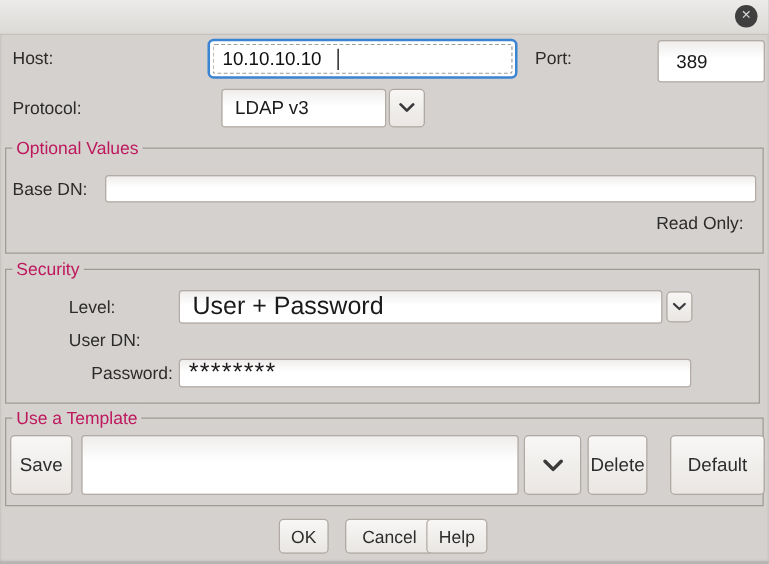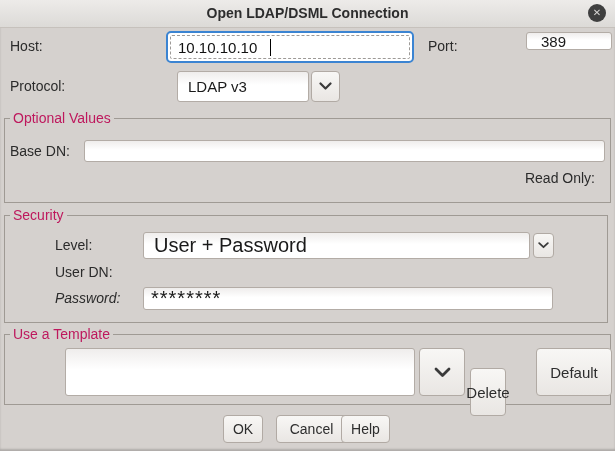--- a/index.html
+++ b/index.html
@@ -68,33 +68,32 @@
   }
   .btn.big { font-size:15px; }
   .chev { display:block; }
 </style>
 </head>
 <body>
 
 <div class="dialog">
 
   <div class="titlebar">
-    <div class="title">Open LDAP/DSML Connection</div>
     <div class="close-btn">
       <span>✕</span>
     </div>
   </div>
 
   <div class="lbl" style="left:10px; top:38px;">Host:</div>
   <div class="host-box" role="textbox">
     <span>10.10.10.10</span>
     <span class="caret"></span>
   </div>
   <div class="lbl" style="left:428px; top:38px;">Port:</div>
-  <input class="entry" style="left: 526px; top: 32px; width: 86px; height: 18px; padding-left: 14px;" value="389">
+  <input class="entry" style="left: 526px; top: 32px; width: 86px; height: 34px; padding-left: 14px;" value="389">
 
   <div class="lbl" style="left:10px; top:78px;">Protocol:</div>
   <input class="entry" style="left: 177px; top: 71px; width: 132px; height: 31px; padding: 0px 10px;" readonly="" value="LDAP v3">
   <button class="btn" style="left:311px; top:71px; width:29px; height:31px;">
     <svg class="chev" width="13" height="9" viewBox="0 0 13 9">
       <polyline points="1.5,1.5 6.5,6.5 11.5,1.5" fill="none" stroke="#3a3a3a" stroke-width="2.2" stroke-linecap="round" stroke-linejoin="round"></polyline>
     </svg>
   </button>
 
   <div class="groupbox" style="left:4px; top:118px; width:607px; height:85px;">
@@ -108,33 +107,36 @@
     <span class="group-title">Security</span>
   </div>
   <div class="lbl" style="left:55px; top:237px;">Level:</div>
   <input class="entry small" style="left: 143px; top: 232px; width: 387px; height: 27px; padding: 0px 10px;" readonly="" value="User + Password">
   <button class="btn" style="left:533px; top:233px; width:21px; height:25px;">
     <svg class="chev" width="11" height="7" viewBox="0 0 11 7">
       <polyline points="1.2,1.2 5.5,5.2 9.8,1.2" fill="none" stroke="#3a3a3a" stroke-width="1.8" stroke-linecap="round" stroke-linejoin="round"></polyline>
     </svg>
   </button>
   <div class="lbl" style="left:55px; top:264px;">User DN:</div>
-  <div class="lbl" style="left:55px; top:290px;font-style:italic;">Password:</div>
+  <div class="lbl" style="left:73px; top:290px;">Password:</div>
   <input class="entry small" style="left: 143px; top: 287px; width: 410px; height: 23px; letter-spacing: 1px;" value="********">
 
   <div class="groupbox" style="left:4px; top:334px; width:607px; height:71px;">
     <span class="group-title">Use a Template</span>
   </div>
+  <button class="btn big" style="left:8px; top:348px; width:50px; height:48px;">
+    <span>Save</span>
+  </button>
   <input class="entry" style="left: 65px; top: 348px; width: 350px; height: 48px;" readonly="" value="">
   <button class="btn" style="left:419px; top:348px; width:46px; height:48px;">
     <svg class="chev" width="17" height="11" viewBox="0 0 17 11">
       <polyline points="2,2 8.5,8.5 15,2" fill="none" stroke="#3a3a3a" stroke-width="2.8" stroke-linecap="round" stroke-linejoin="round"></polyline>
     </svg>
   </button>
-  <button class="btn big" style="left:470px; top:368px; width:36px; height:48px;">
+  <button class="btn big" style="left:470px; top:348px; width:48px; height:48px;">
     <span>Delete</span>
   </button>
   <button class="btn big" style="left:536px; top:348px; width:76px; height:48px;">
     <span>Default</span>
   </button>
 
   <button class="btn" style="left:223px; top:415px; width:40px; height:28px;">
     <span>OK</span>
   </button>
   <button class="btn" style="left:276px; top:415px; width:71px; height:28px;">

